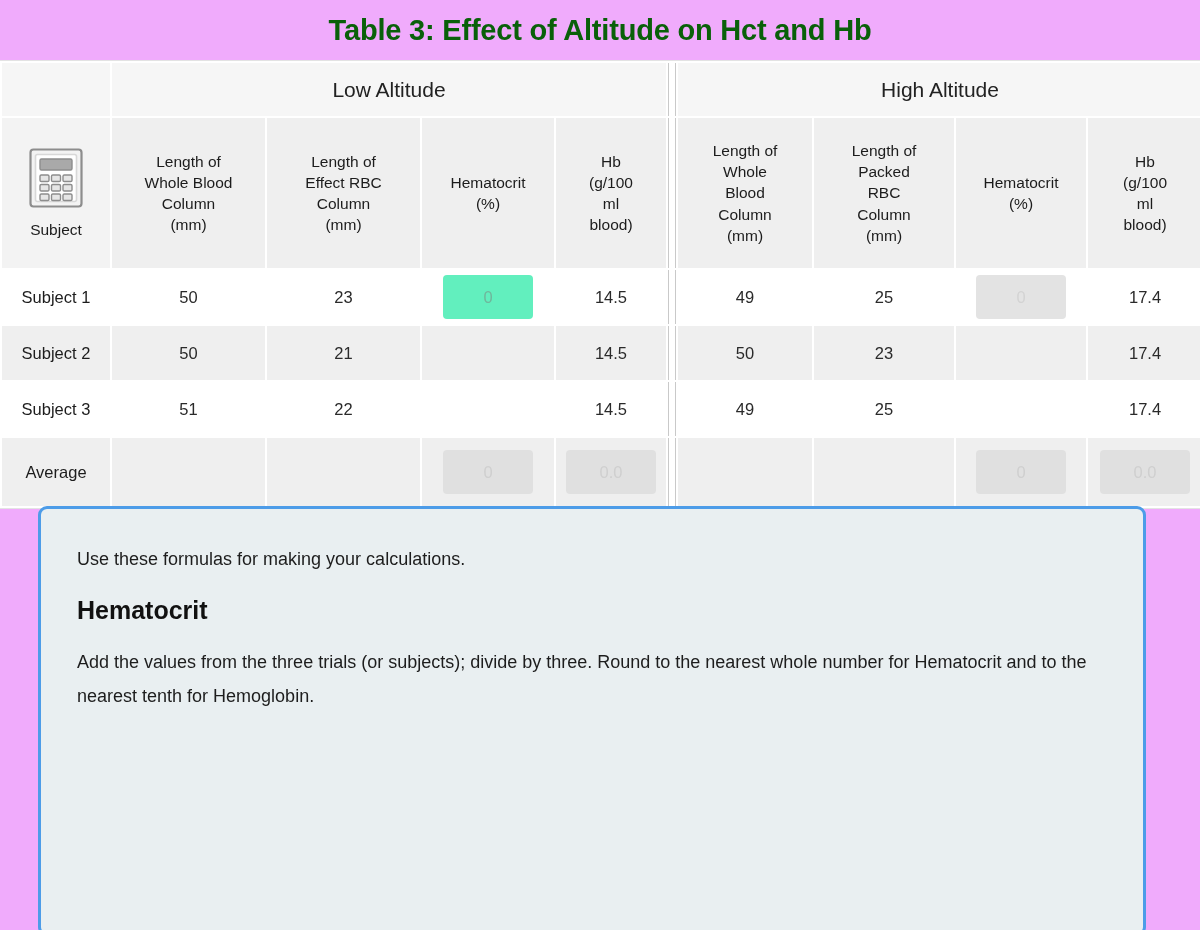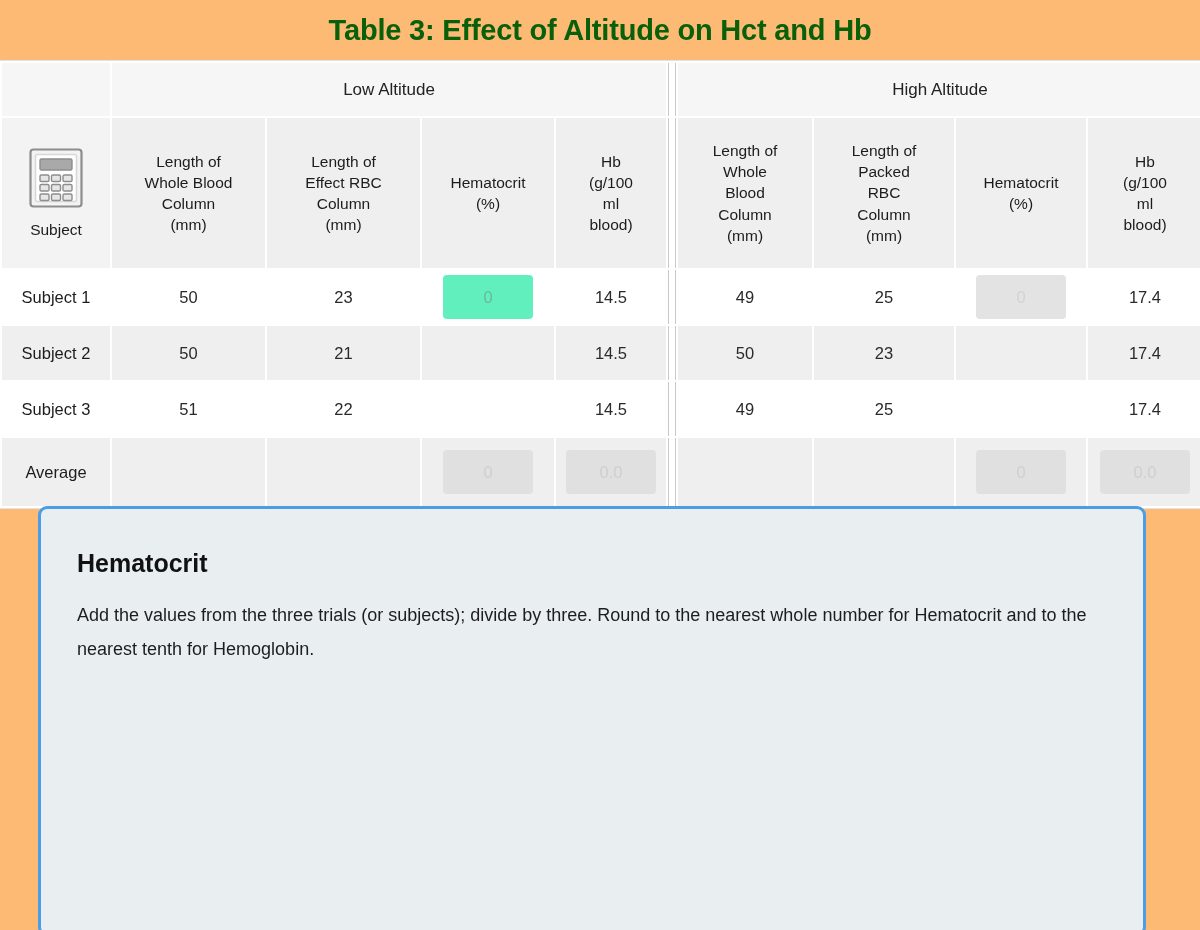--- a/index.html
+++ b/index.html
@@ -4,21 +4,21 @@
 <style>
   * { box-sizing: border-box; }
   html, body {
     margin: 0; padding: 0;
     width: 1200px; height: 930px;
     background: #ffffff;
     font-family: "Liberation Sans", sans-serif;
     overflow: hidden;
   }
 
-  .page { width: 1200px; height: 930px; position: relative; background:#fdba74; }
+  .page { width: 1200px; height: 930px; position: relative; background:#f0abfc; }
 
   
   .table-title {
     text-align: center;
     color: #096009;
     font-size: 29px;
     font-weight: bold;
     letter-spacing: -0.2px;
     padding: 14px 0 13px 0;
     margin: 0;
@@ -39,21 +39,21 @@
     margin: 0;
     vertical-align: middle;
     font-weight: normal;
   }
 
   
   .grp-blank { background: #f6f6f6; }
   .grp-head {
     background: #f6f6f6;
     text-align: center;
-    font-size: 17px;
+    font-size: 21px;
     font-weight: bold;
     color: #222;
     height: 53px;
   }
 
   
   .col-head {
     background: #efefef;
     text-align: center;
     font-size: 15.5px;
@@ -336,19 +336,20 @@
         </td>
         <td class="num-cell">
           <input class="cell-input avg" type="text" disabled="" placeholder="0.0" style="">
         </td>
       </tr>
     </tbody>
   </table>
 
   <div class="callout">
 
+    <p class="callout-intro">Use these formulas for making your calculations.</p>
 
     <h2 class="callout-h">Hematocrit</h2>
 
     <p class="callout-p">Add the values from the three trials (or subjects); divide by three. Round to the nearest whole number for Hematocrit and to the nearest tenth for Hemoglobin.</p>
   </div>
 
 </div>
 
 </body></html>

